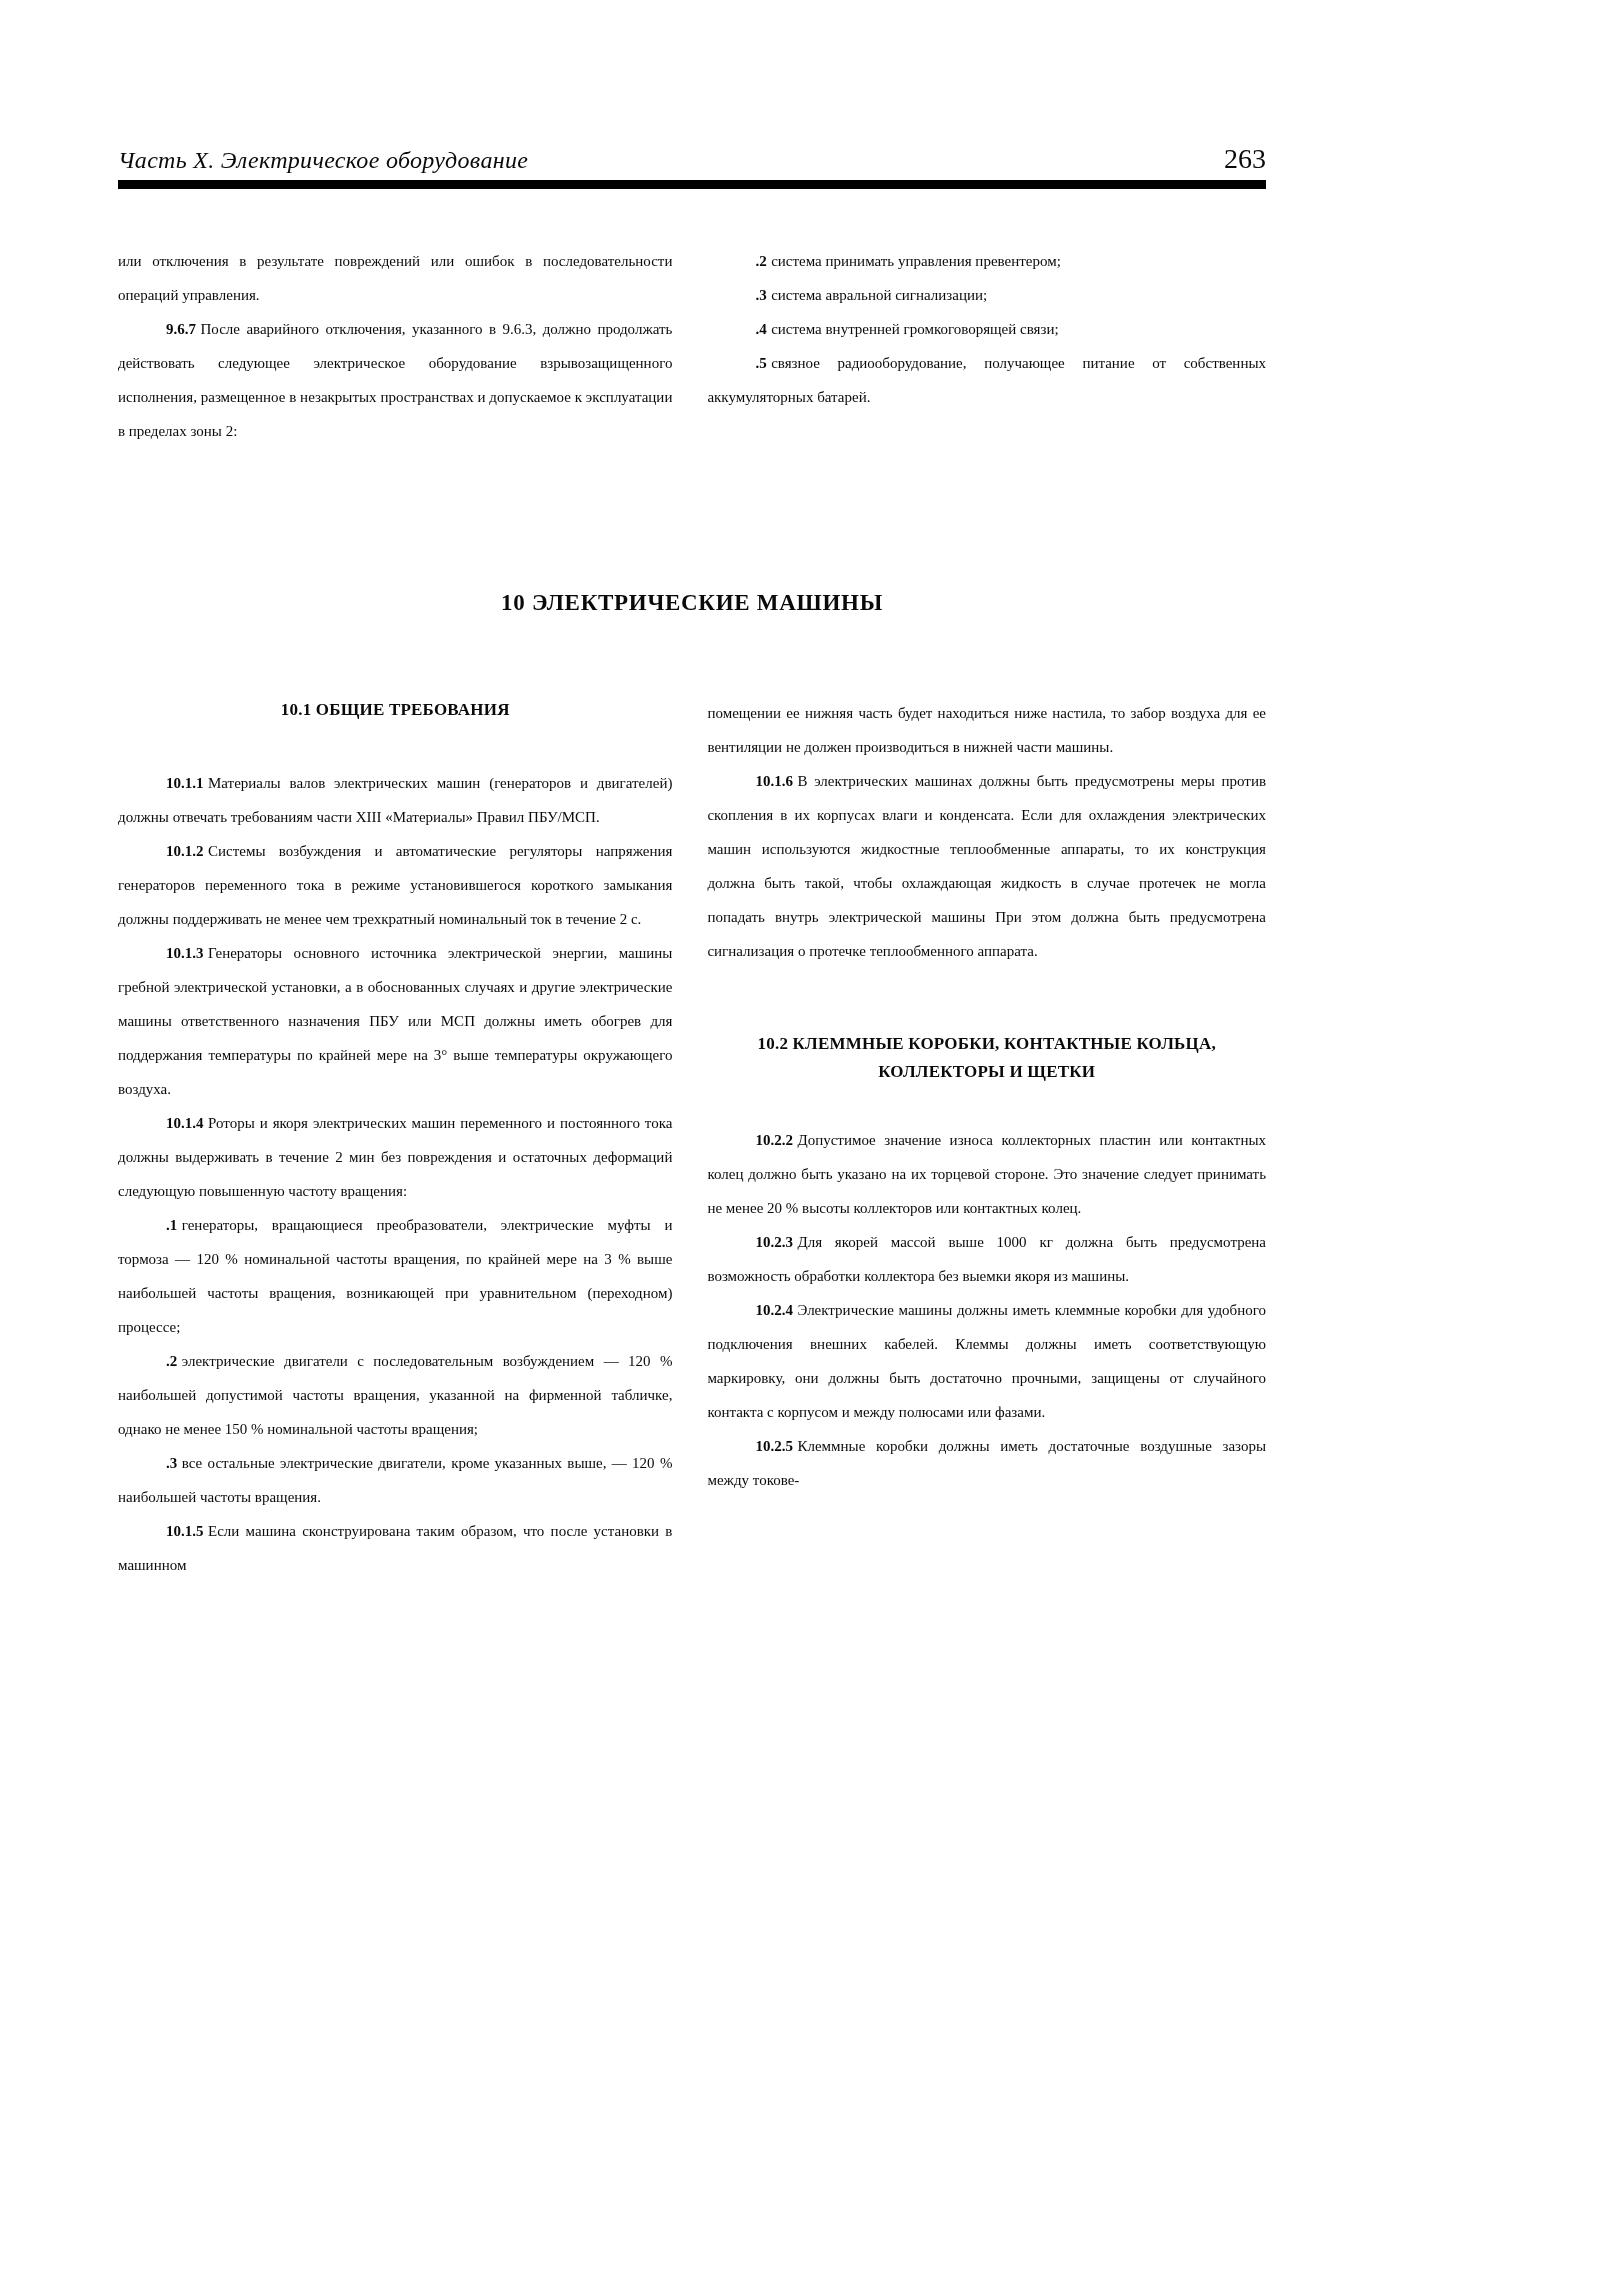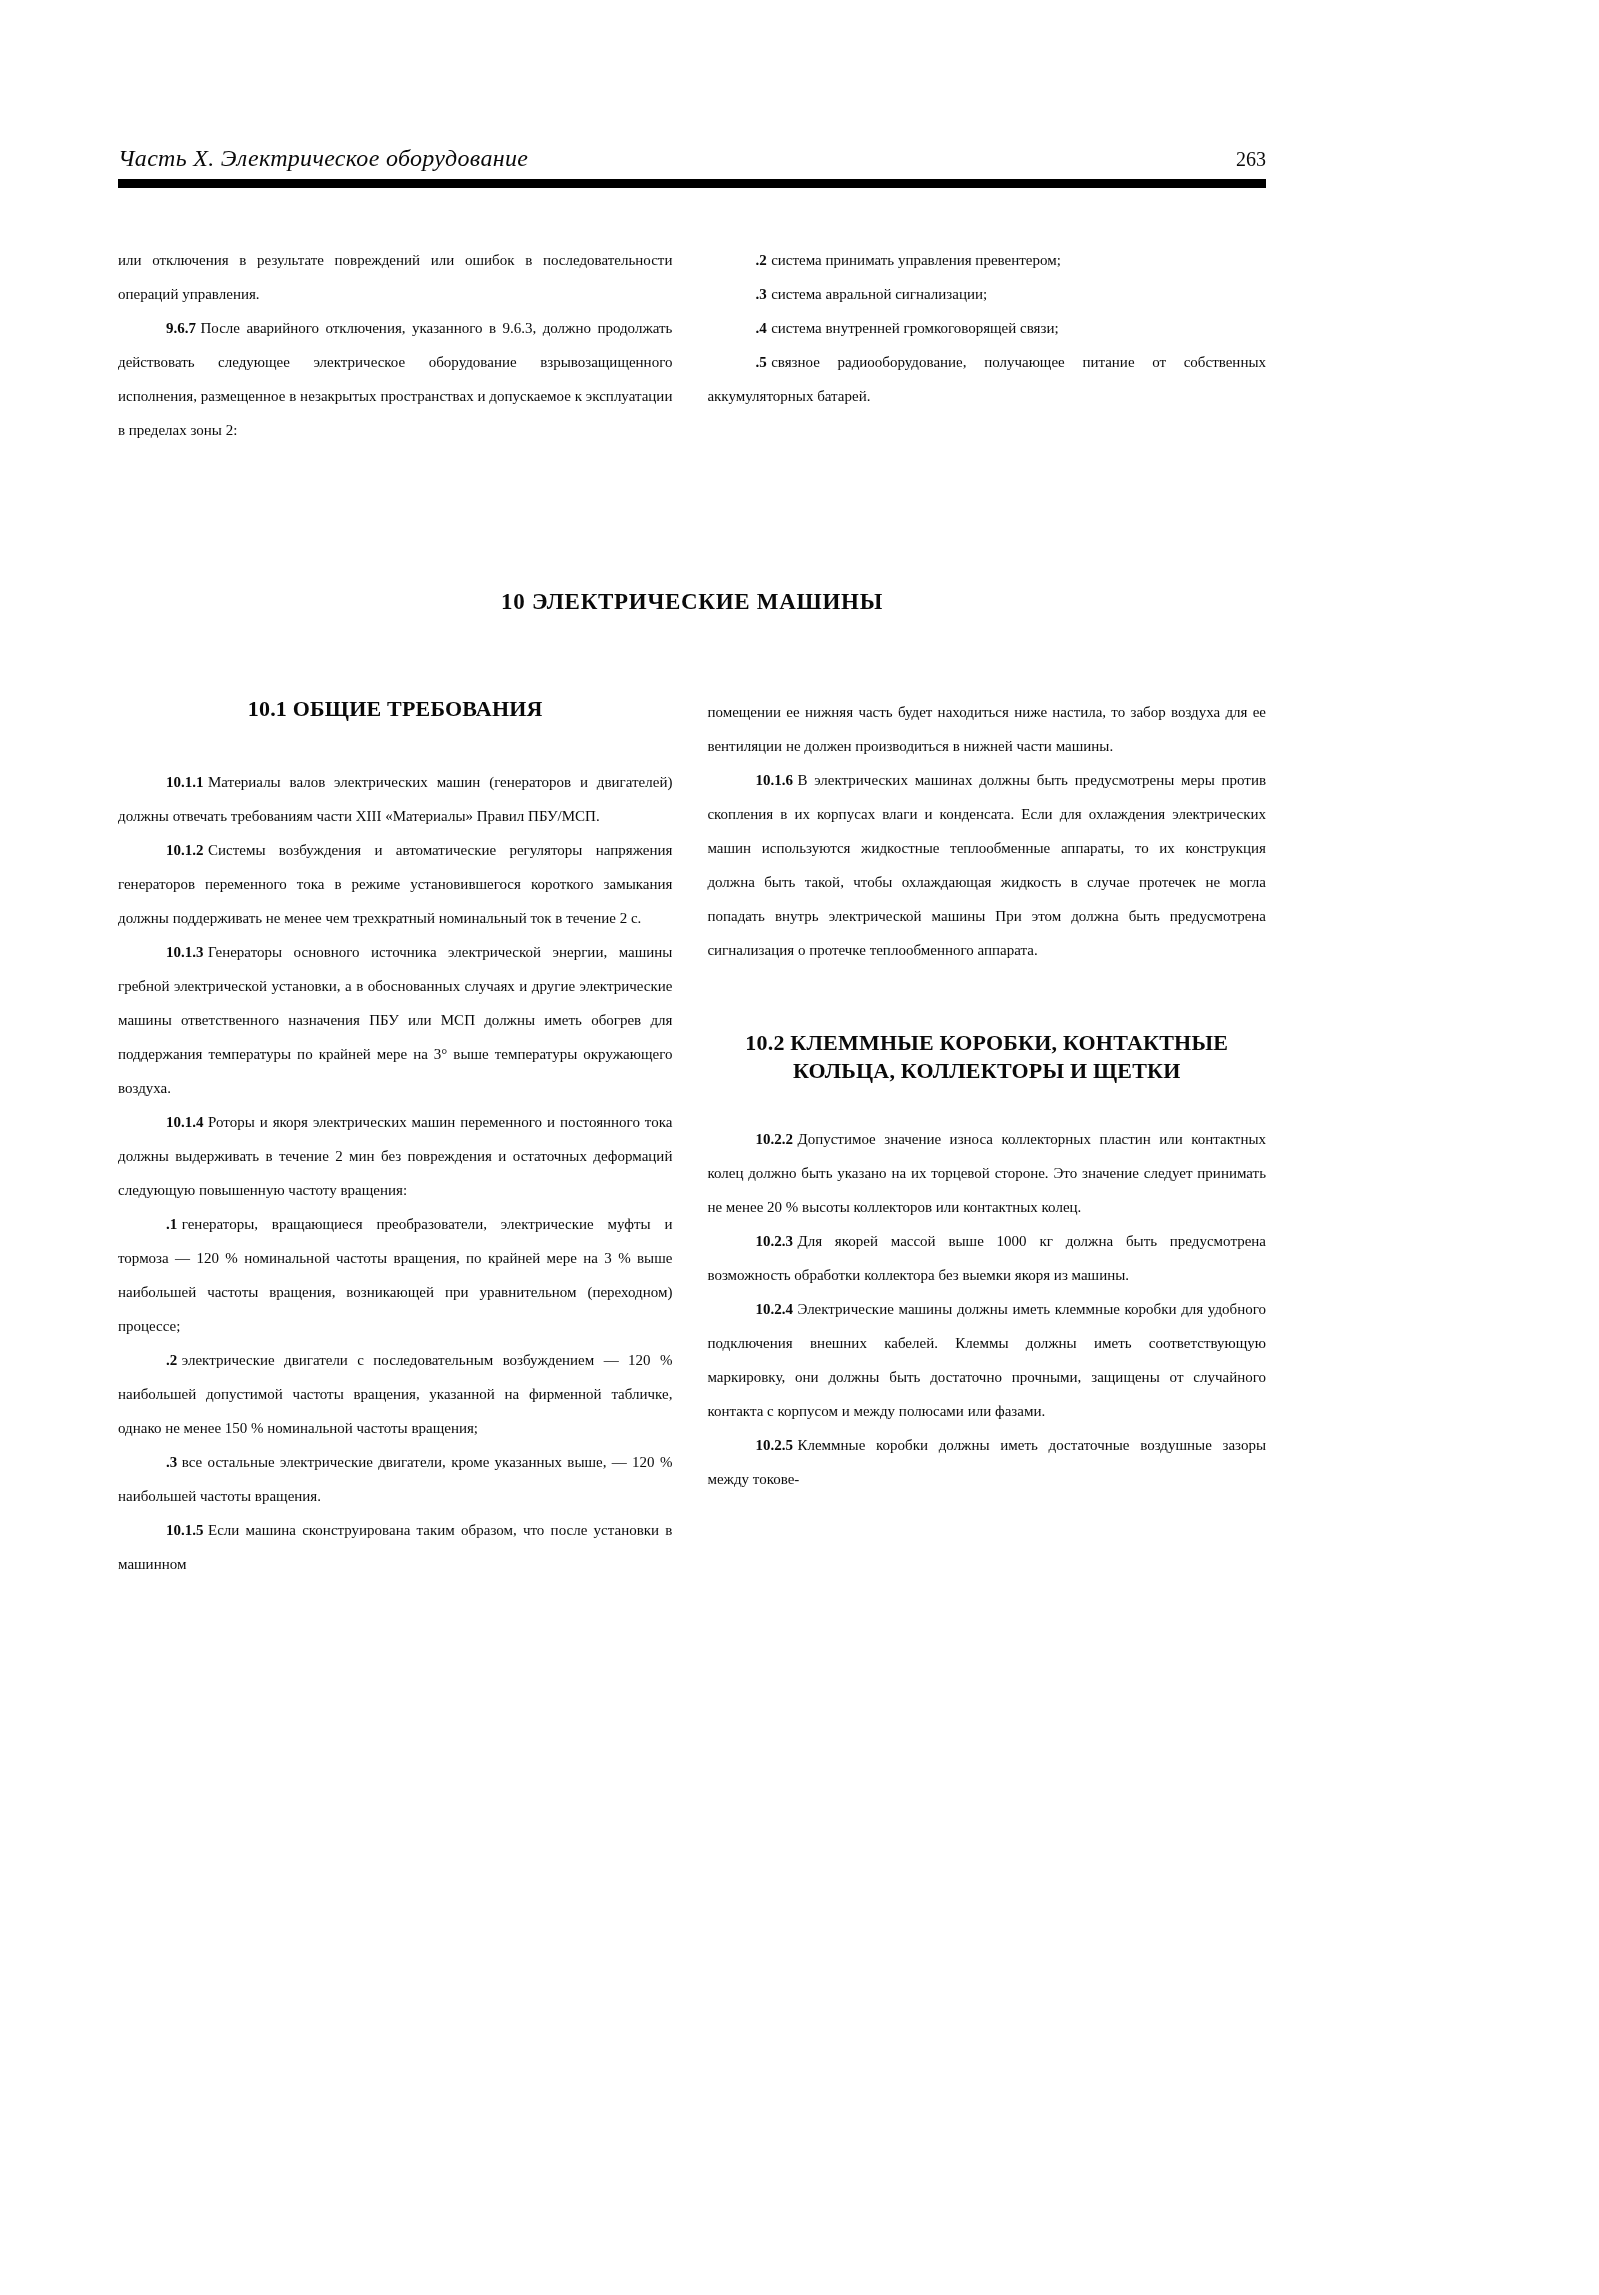--- a/index.html
+++ b/index.html
@@ -14,21 +14,21 @@
     width: 1376px; height: 2295px;
     padding: 145px 110px 0 118px;
     position: relative;
   }
   
   .pghead {
     display: flex; justify-content: space-between; align-items: baseline;
     font-size: 24px; line-height: 27px;
   }
   .running-title { font-style: italic; letter-spacing: 0.3px; }
-  .page-number { font-style: normal; font-size: 20px; margin-left: 48px; }
+  .page-number { font-style: normal; font-size: 28px; margin-left: 48px; }
   .header-rule {
     height: 8.7px; background: #000;
     margin-top: 6px;
   }
   
   .cols { display: flex; }
   .col { box-sizing: border-box; }
   .col.left  { width: 666px; margin-right: 35px; }
   .col.right { width: 671px; }
   .cols.top { margin-top: 55px; }
@@ -46,21 +46,21 @@
     margin: 137px 0 0 0;
     text-align: center;
     font-size: 23px;
     line-height: 36px;
     font-weight: bold;
     letter-spacing: 0.7px;
   }
   .cols.main { margin-top: 75px; }
   h2 {
     margin: 0;
-    font-size: 22px;
+    font-size: 17px;
     line-height: 28px;
     font-weight: bold;
     text-align: center;
     letter-spacing: 0.2px;
   }
   h2.h10-1 { margin-bottom: 42px; }
   h2.h10-2 { margin-top: 62px; margin-bottom: 37px; padding: 0 20px; }
 </style>
 </head>
 <body>

